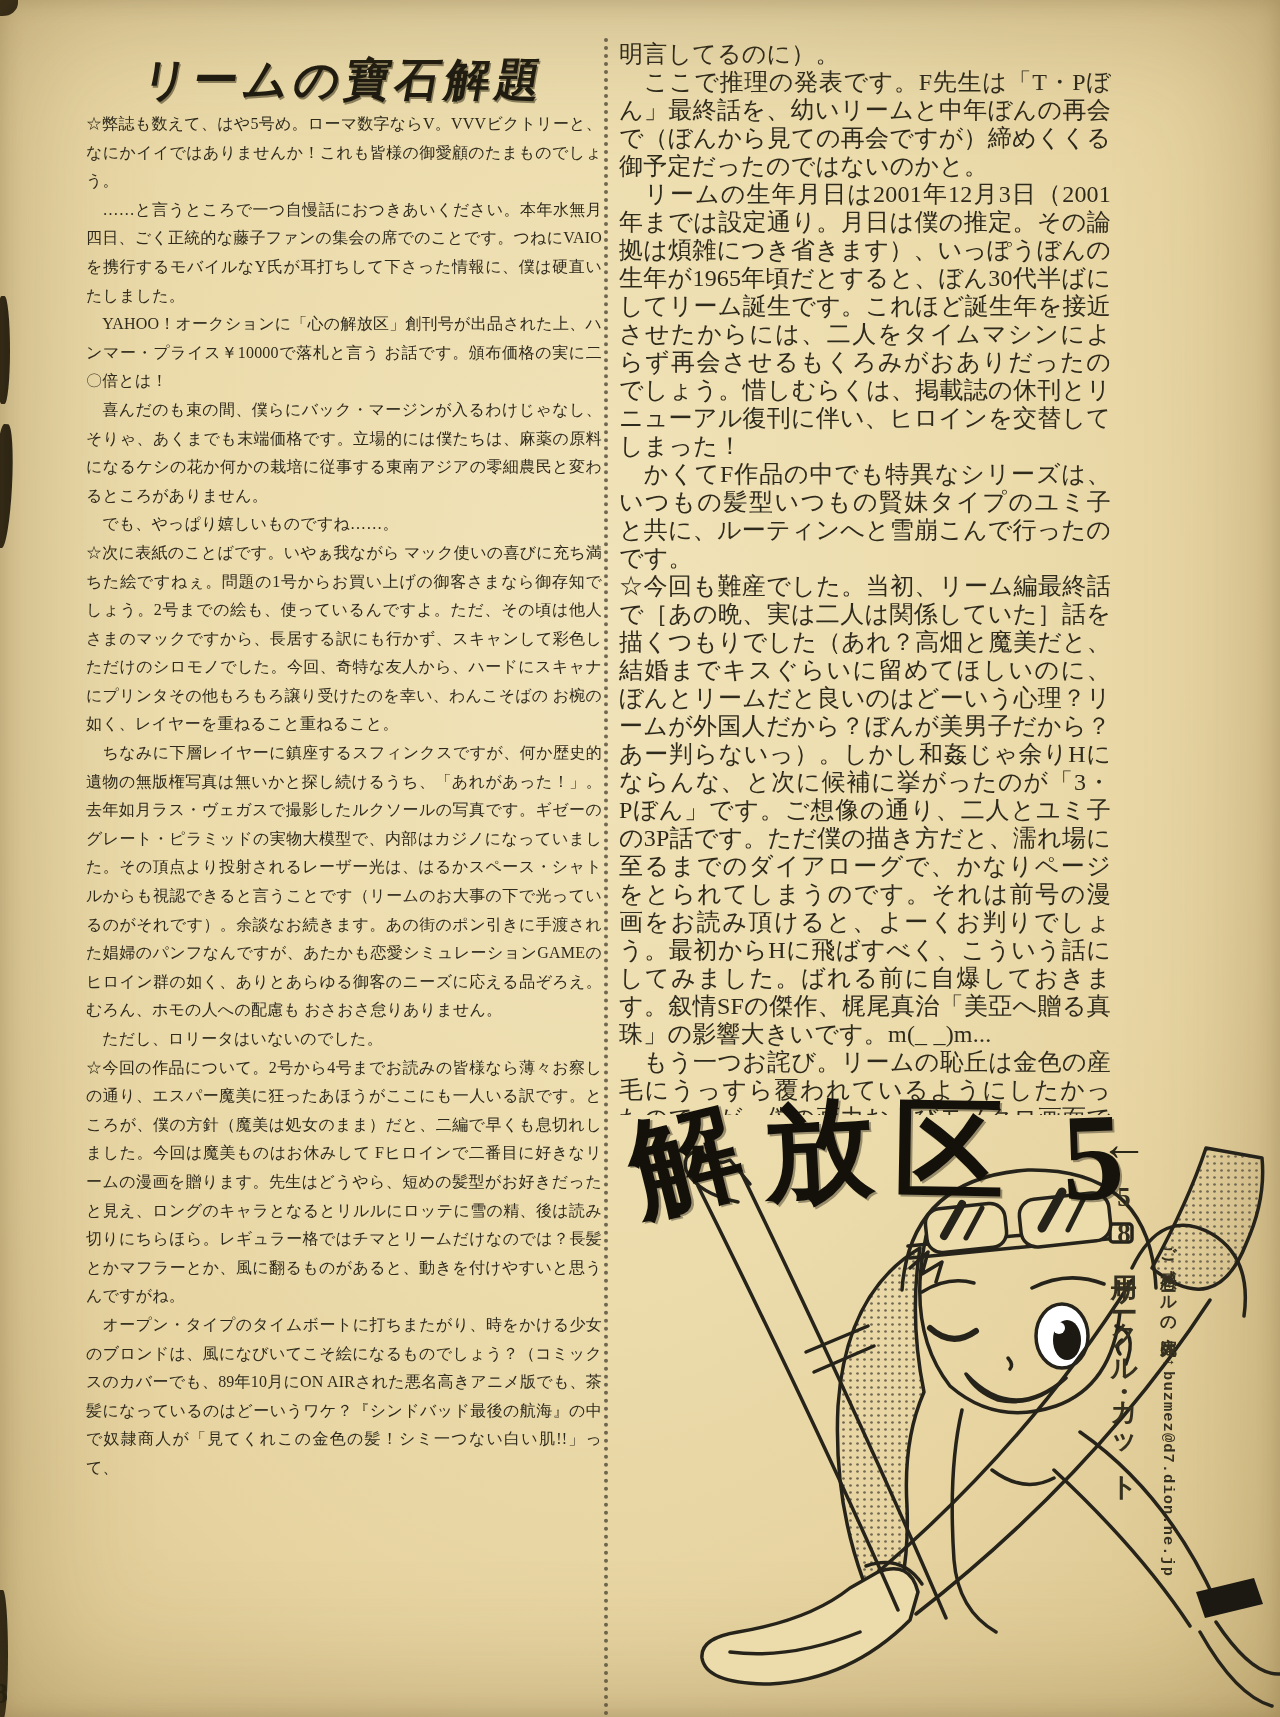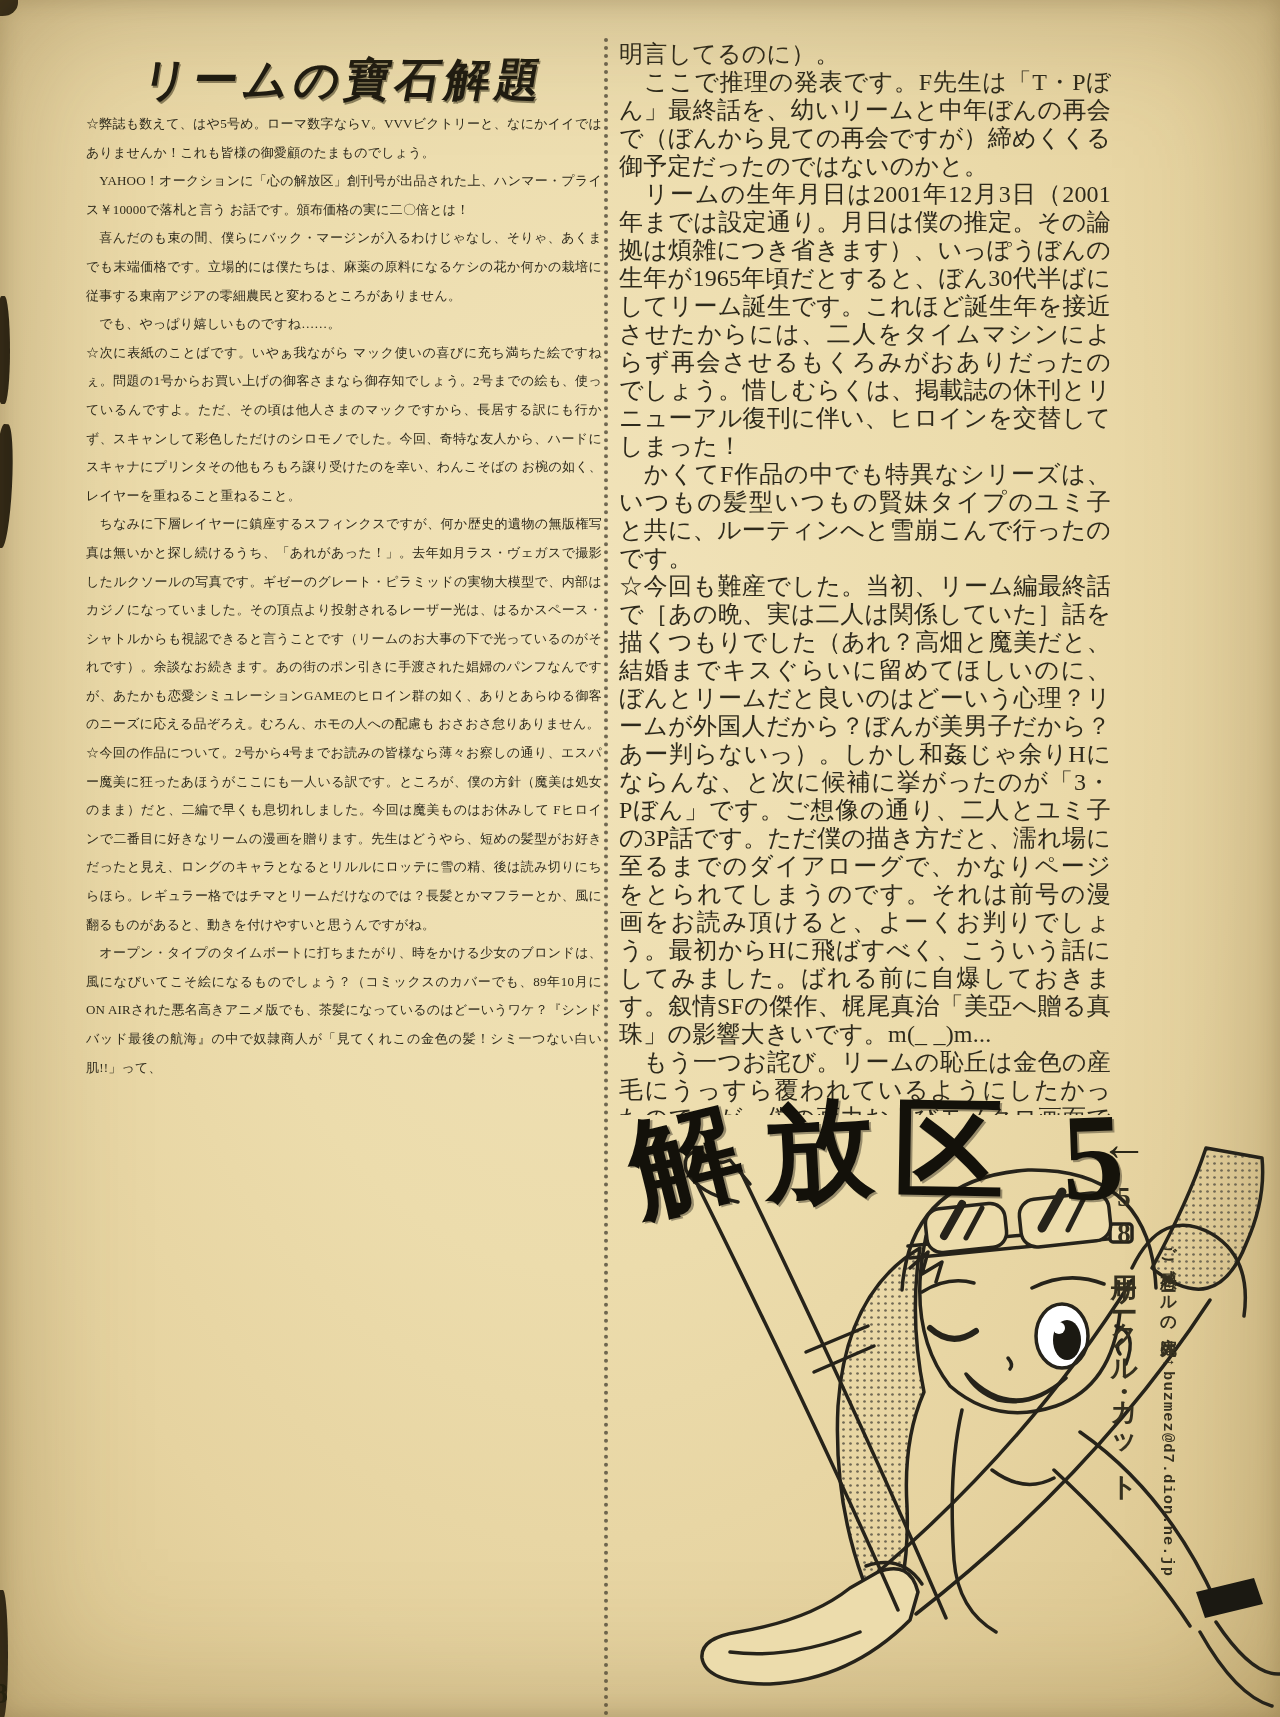--- a/index.html
+++ b/index.html
@@ -19,21 +19,21 @@
     position:absolute;left:88px;top:50px;width:512px;
     text-align:center;font-size:45px;font-weight:bold;color:#1d1a10;
     transform:skewX(-10deg);letter-spacing:5px;
     text-shadow:1.5px 1.5px 0 rgba(60,52,30,.55);
     white-space:nowrap;
   }
   
   .col{position:absolute;overflow:hidden;text-align:justify;}
   .col-left{left:86px;top:110px;width:516px;height:1478px;}
   .col-right{left:619px;top:40px;width:492px;height:1075px;}
-  .para{margin:0;font-size:13px;line-height:28.6px;letter-spacing:.2px;color:#2e2a1c;}
+  .para{margin:0;font-size:16px;line-height:28.6px;letter-spacing:.2px;color:#2e2a1c;}
   .col-right .para{font-size:24px;line-height:28px;}
   .divider{
     position:absolute;left:604px;top:38px;bottom:0;width:0;
     border-left:4px dotted #5a5340;opacity:.85;
   }
   
   .logo{position:absolute;left:628px;top:1096px;width:500px;display:flex;align-items:flex-start;z-index:4;}
   .logo .ch{
     display:inline-block;font-weight:bold;font-size:110px;line-height:1;
     color:#13110a;text-shadow:2px 2px 0 rgba(30,26,14,.4);
@@ -76,25 +76,27 @@
 <body>
 
 <div class="page">
 
   <div class="divider"></div>
 
   <div class="main-title">リームの寶石解題</div>
 
   <div class="col col-left">
       <p class="para">☆弊誌も数えて、はや5号め。ローマ数字ならV。VVVビクトリーと、なにかイイではありませんか！これも皆様の御愛顧のたまものでしょう。</p>
+      <p class="para">　……と言うところで一つ自慢話におつきあいください。本年水無月四日、ごく正統的な藤子ファンの集会の席でのことです。つねにVAIOを携行するモバイルなY氏が耳打ちして下さった情報に、僕は硬直いたしました。</p>
       <p class="para">　YAHOO！オークションに「心の解放区」創刊号が出品された上、ハンマー・プライス￥10000で落札と言う お話です。頒布価格の実に二〇倍とは！</p>
       <p class="para">　喜んだのも束の間、僕らにバック・マージンが入るわけじゃなし、そりゃ、あくまでも末端価格です。立場的には僕たちは、麻薬の原料になるケシの花か何かの栽培に従事する東南アジアの零細農民と変わるところがありません。</p>
       <p class="para">　でも、やっぱり嬉しいものですね……。</p>
       <p class="para">☆次に表紙のことばです。いやぁ我ながら マック使いの喜びに充ち満ちた絵ですねぇ。問題の1号からお買い上げの御客さまなら御存知でしょう。2号までの絵も、使っているんですよ。ただ、その頃は他人さまのマックですから、長居する訳にも行かず、スキャンして彩色しただけのシロモノでした。今回、奇特な友人から、ハードにスキャナにプリンタその他もろもろ譲り受けたのを幸い、わんこそばの お椀の如く、レイヤーを重ねること重ねること。</p>
       <p class="para">　ちなみに下層レイヤーに鎮座するスフィンクスですが、何か歴史的遺物の無版権写真は無いかと探し続けるうち、「あれがあった！」。去年如月ラス・ヴェガスで撮影したルクソールの写真です。ギゼーのグレート・ピラミッドの実物大模型で、内部はカジノになっていました。その頂点より投射されるレーザー光は、はるかスペース・シャトルからも視認できると言うことです（リームのお大事の下で光っているのがそれです）。余談なお続きます。あの街のポン引きに手渡された娼婦のパンフなんですが、あたかも恋愛シミュレーションGAMEのヒロイン群の如く、ありとあらゆる御客のニーズに応える品ぞろえ。むろん、ホモの人への配慮も おさおさ怠りありません。</p>
+      <p class="para">　ただし、ロリータはいないのでした。</p>
       <p class="para">☆今回の作品について。2号から4号までお読みの皆様なら薄々お察しの通り、エスパー魔美に狂ったあほうがここにも一人いる訳です。ところが、僕の方針（魔美は処女のまま）だと、二編で早くも息切れしました。今回は魔美ものはお休みして Fヒロインで二番目に好きなリームの漫画を贈ります。先生はどうやら、短めの髪型がお好きだったと見え、ロングのキャラとなるとリルルにロッテに雪の精、後は読み切りにちらほら。レギュラー格ではチマとリームだけなのでは？長髪とかマフラーとか、風に翻るものがあると、動きを付けやすいと思うんですがね。</p>
       <p class="para">　オープン・タイプのタイムボートに打ちまたがり、時をかける少女のブロンドは、風になびいてこそ絵になるものでしょう？（コミックスのカバーでも、89年10月にON AIRされた悪名高きアニメ版でも、茶髪になっているのはどーいうワケ？『シンドバッド最後の航海』の中で奴隷商人が「見てくれこの金色の髪！シミ一つない白い肌!!」って、</p>
     </div>
 
   <div class="col col-right">
     <div>
         <p class="para">明言してるのに）。</p>
         <p class="para">　ここで推理の発表です。F先生は「T・Pぼん」最終話を、幼いリームと中年ぼんの再会で（ぼんから見ての再会ですが）締めくくる御予定だったのではないのかと。</p>
         <p class="para">　リームの生年月日は2001年12月3日（2001年までは設定通り。月日は僕の推定。その論拠は煩雑につき省きます）、いっぽうぼんの生年が1965年頃だとすると、ぼん30代半ばにしてリーム誕生です。これほど誕生年を接近させたからには、二人をタイムマシンによらず再会させるもくろみがおありだったのでしょう。惜しむらくは、掲載誌の休刊とリニューアル復刊に伴い、ヒロインを交替してしまった！</p>
         <p class="para">　かくてF作品の中でも特異なシリーズは、いつもの髪型いつもの賢妹タイプのユミ子と共に、ルーティンへと雪崩こんで行ったのです。</p>

